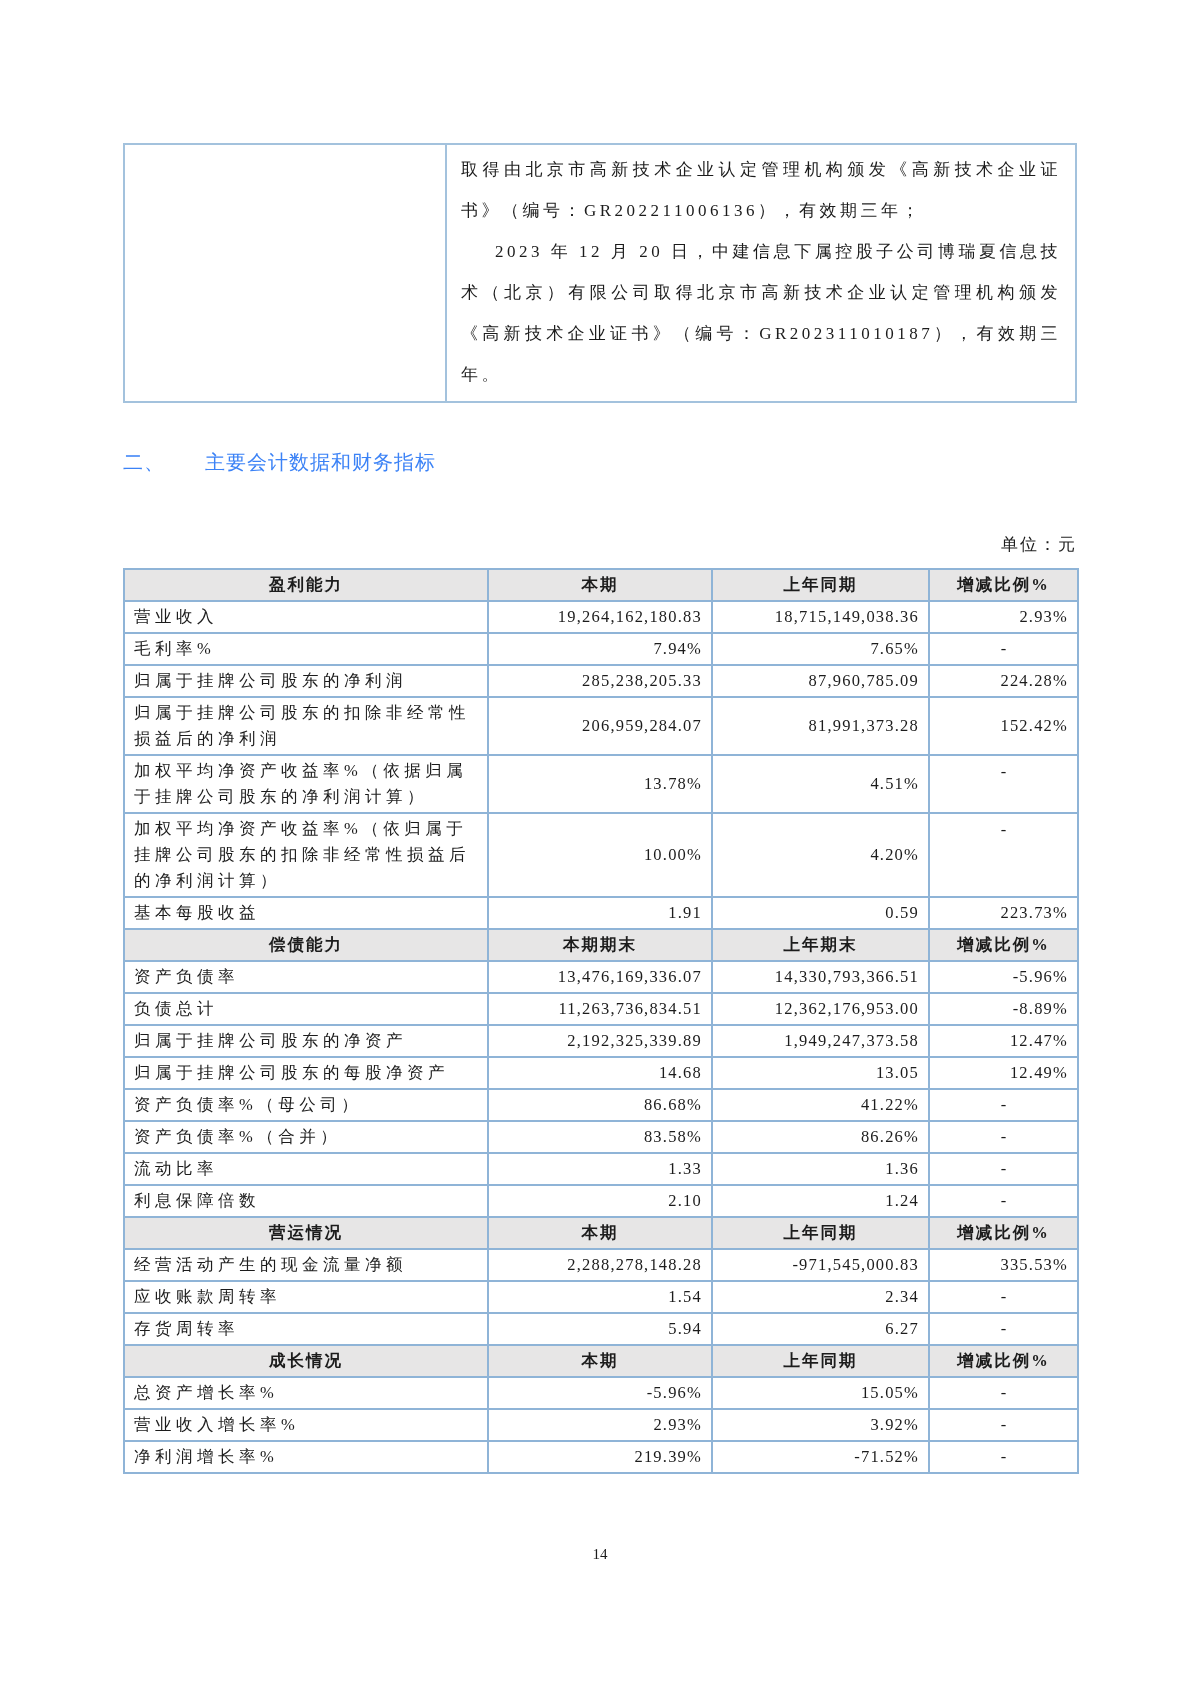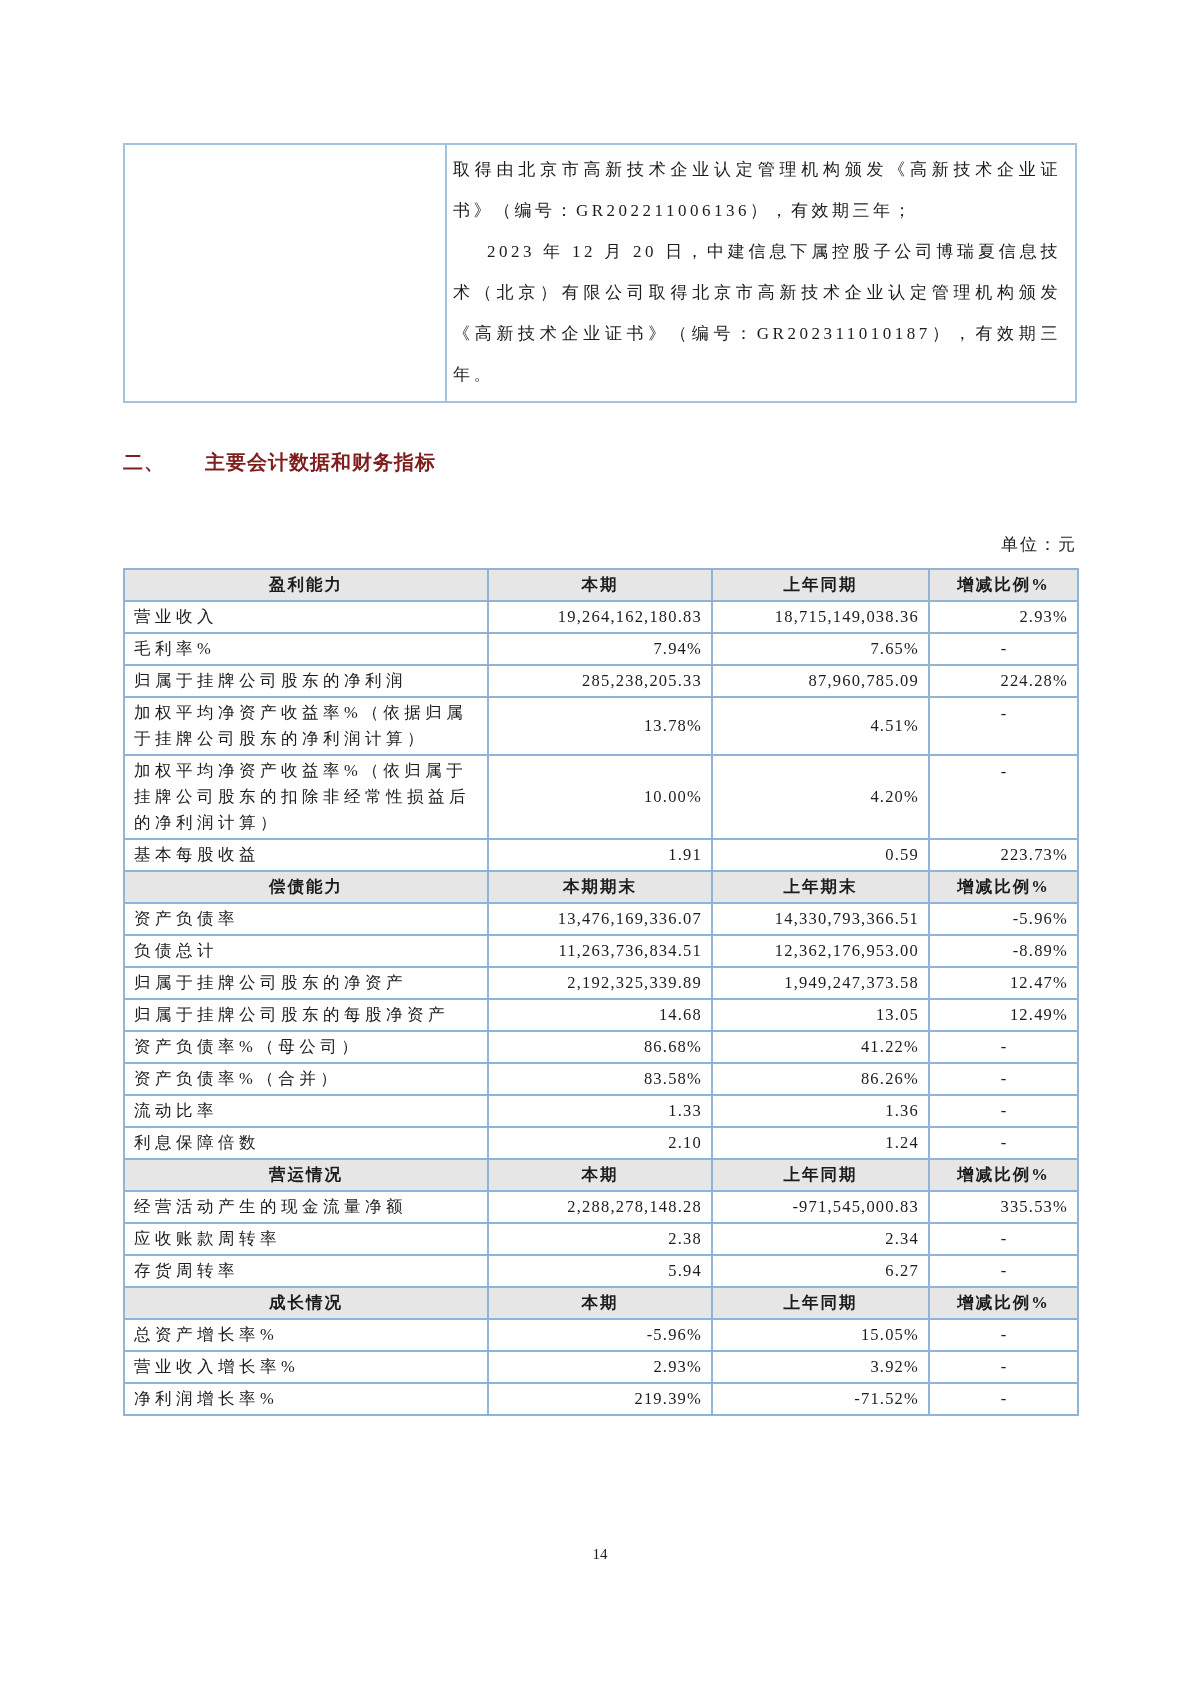--- a/index.html
+++ b/index.html
@@ -3,27 +3,27 @@
 <meta charset="utf-8">
 <style>
   html,body{margin:0;padding:0;background:#ffffff;}
   body{font-family:"Liberation Serif","DejaVu Serif",serif;color:#1c1c1c;}
   .page{position:relative;width:1200px;height:1696px;background:#ffffff;overflow:hidden;}
 
   
   .top-table{position:absolute;left:123px;top:143px;width:954px;border-collapse:collapse;table-layout:fixed;}
   .top-table td{border:2px solid #a3c2dd;vertical-align:top;}
   .top-table .cell-left{width:318px;}
-  .top-table .cell-right{padding:4px 14px 6px 6px;border-radius:20px;}
+  .top-table .cell-right{padding:4px 14px 6px 14px;border-radius:20px;}
   .top-table p{margin:0;font-size:17px;line-height:41px;letter-spacing:3.5px;text-align:justify;}
   .top-table p.indent{text-indent:2em;}
 
   
   .heading{position:absolute;left:123px;top:449px;font-family:"Liberation Sans","DejaVu Sans",sans-serif;
-           font-weight:bold;font-size:20px;color:#7f1d1d;letter-spacing:1px;}
+           font-weight:normal;font-size:20px;color:#3b82f6;letter-spacing:1px;}
   .heading .num{display:inline-block;margin-right:40px;}
 
   
   .unit-label{position:absolute;left:123px;top:533px;width:954px;text-align:right;font-size:17px;letter-spacing:2px;}
 
   
   .fin-table{position:absolute;left:123px;top:568px;width:954px;border-collapse:collapse;table-layout:fixed;padding-left:36px;}
   .fin-table th,.fin-table td{border:2px solid #8fb4d7;font-size:16.5px;line-height:26px;padding:2px 9px;vertical-align:middle;}
   .fin-table th{background:#e7e6e6;font-weight:bold;text-align:center;letter-spacing:2px;}
   .fin-table td.c-label{text-align:left;letter-spacing:4.5px;}
@@ -87,20 +87,26 @@
           <td class="c-num">7.65%</td>
           <td class="c-dash">-</td>
         </tr>
         <tr>
           <td class="c-label">归属于挂牌公司股东的净利润</td>
           <td class="c-num">285,238,205.33</td>
           <td class="c-num">87,960,785.09</td>
           <td class="c-num">224.28%</td>
         </tr>
         <tr>
+          <td class="c-label">归属于挂牌公司股东的扣除非经常性损益后的净利润</td>
+          <td class="c-num">206,959,284.07</td>
+          <td class="c-num">81,991,373.28</td>
+          <td class="c-num">152.42%</td>
+        </tr>
+        <tr>
           <td class="c-label">加权平均净资产收益率%（依据归属于挂牌公司股东的净利润计算）</td>
           <td class="c-num">13.78%</td>
           <td class="c-num">4.51%</td>
           <td class="c-dash v-top">-</td>
         </tr>
         <tr>
           <td class="c-label">加权平均净资产收益率%（依归属于挂牌公司股东的扣除非经常性损益后的净利润计算）</td>
           <td class="c-num">10.00%</td>
           <td class="c-num">4.20%</td>
           <td class="c-dash v-top">-</td>
@@ -172,21 +178,21 @@
           <th>增减比例%</th>
         </tr>
         <tr>
           <td class="c-label">经营活动产生的现金流量净额</td>
           <td class="c-num">2,288,278,148.28</td>
           <td class="c-num">-971,545,000.83</td>
           <td class="c-num">335.53%</td>
         </tr>
         <tr>
           <td class="c-label">应收账款周转率</td>
-          <td class="c-num">2.38</td>
+          <td class="c-num">1.54</td>
           <td class="c-num">2.34</td>
           <td class="c-dash">-</td>
         </tr>
         <tr>
           <td class="c-label">存货周转率</td>
           <td class="c-num">5.94</td>
           <td class="c-num">6.27</td>
           <td class="c-dash">-</td>
         </tr>
         <tr>

